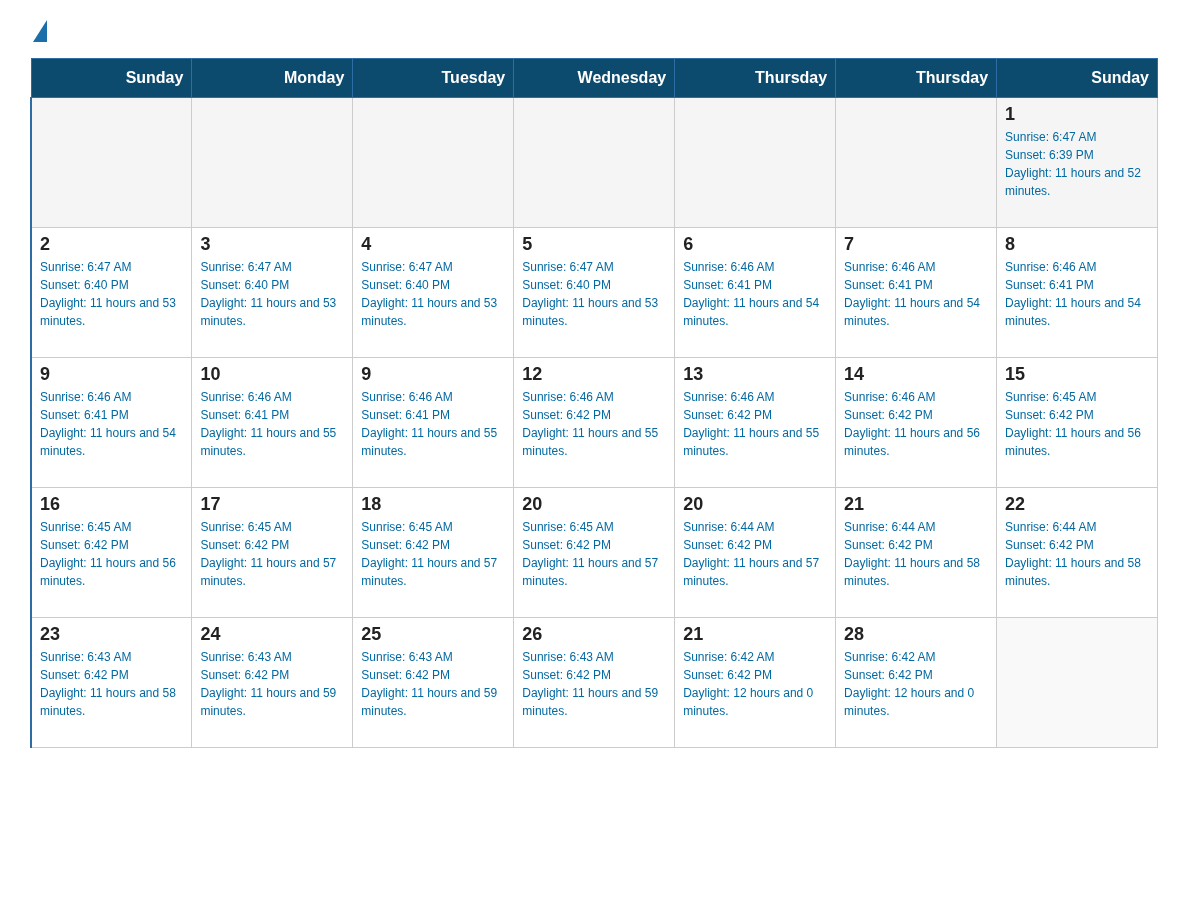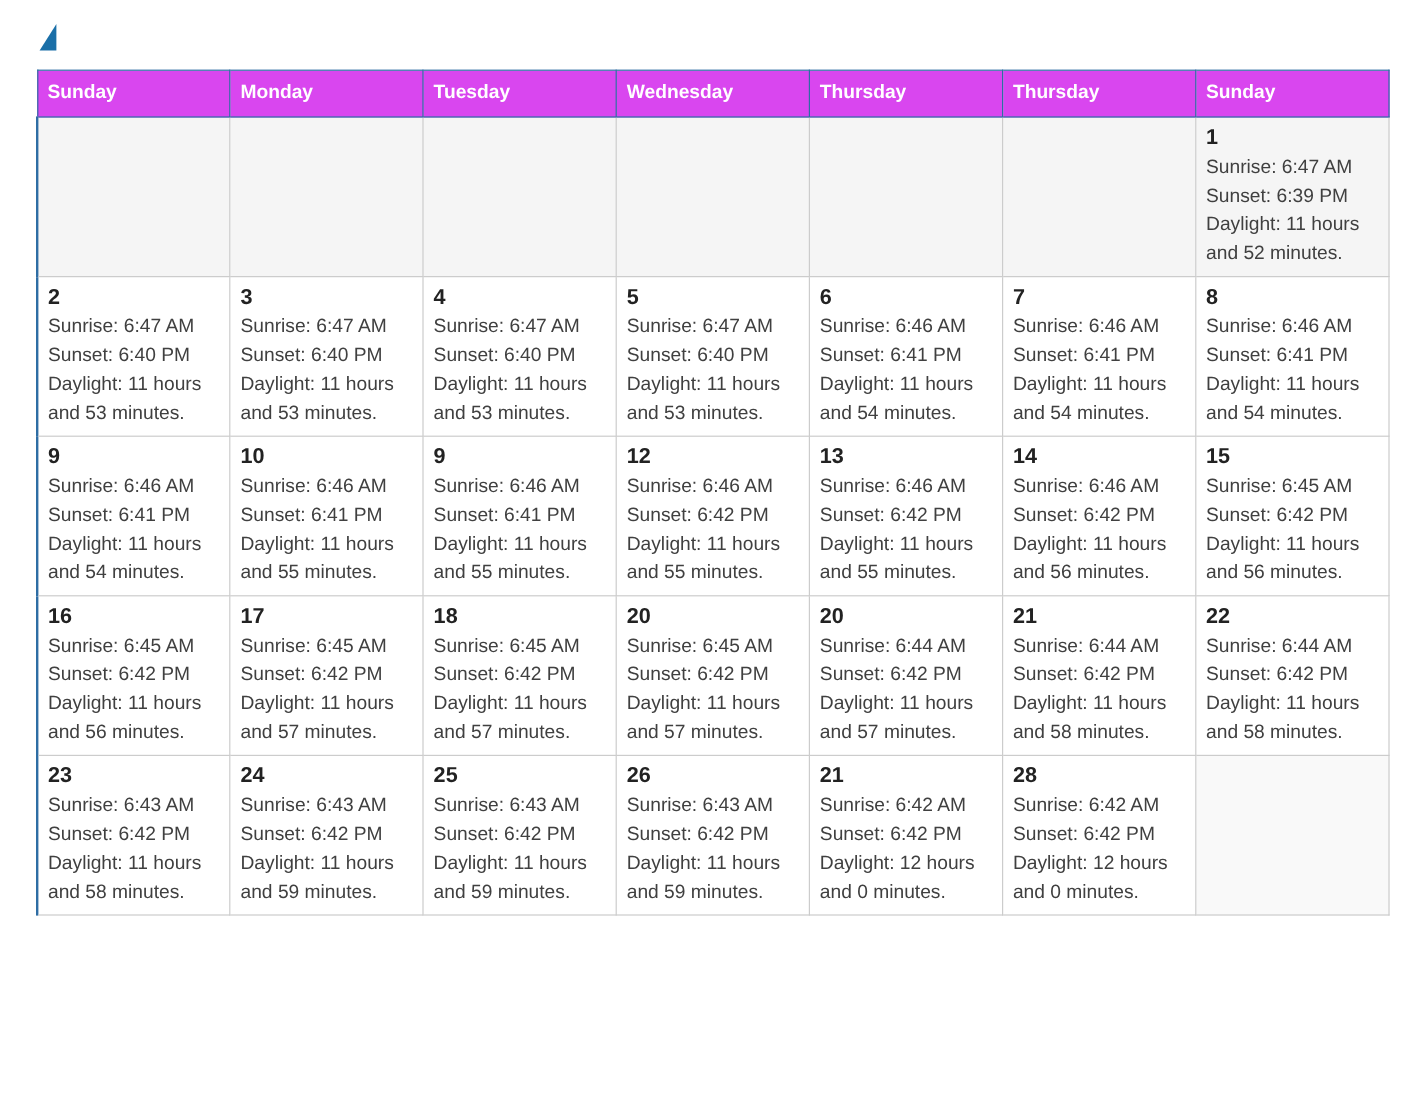--- a/index.html
+++ b/index.html
@@ -57,27 +57,27 @@
       font-size: 22px;
       color: #444;
       margin-top: 4px;
     }
     .calendar {
       width: 100%;
       border-collapse: collapse;
       table-layout: fixed;
     }
     .calendar thead th {
-      background-color: #d946ef;
+      background-color: #0c4a6e;
       color: #fff;
       padding: 10px 8px;
       font-size: 16px;
       font-weight: bold;
       border: 1px solid #2e6da4;
-      text-align: left;
+      text-align: right;
     }
     .calendar tbody td {
       border: 1px solid #ccc;
       vertical-align: top;
       padding: 6px 8px;
       font-size: 12px;
       color: #333;
       height: 130px;
       width: calc(100% / 7);
     }
@@ -85,23 +85,23 @@
       background-color: #f5f5f5;
     }
     .day-number {
       font-size: 18px;
       font-weight: bold;
       color: #222;
       display: block;
       margin-bottom: 3px;
     }
     .day-info {
-      font-size: 16px;
+      font-size: 12px;
       line-height: 1.5;
-      color: #404040;
+      color: #0369a1;
     }
     .empty-cell {
       background-color: #f9f9f9;
     }
     tbody tr td:first-child {
       border-left: 2px solid #2e6da4;
     }
   </style>
 </head>
 <body>

